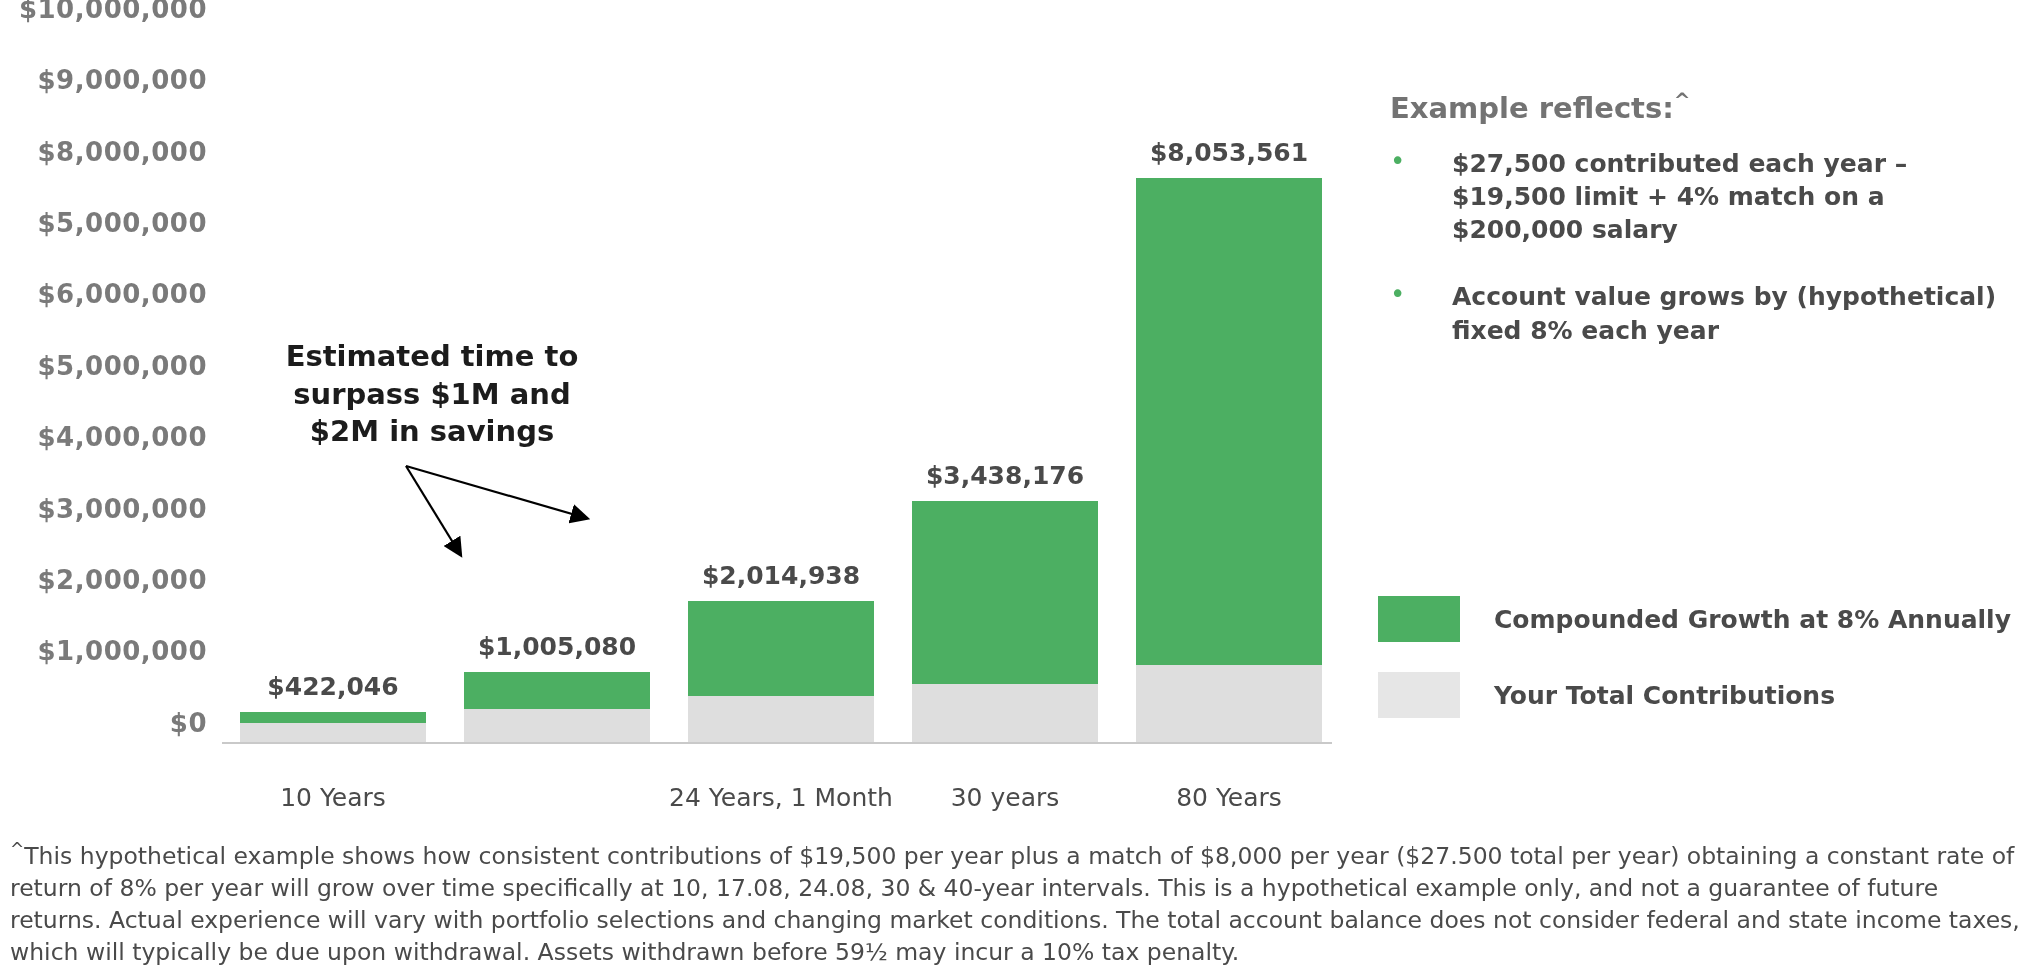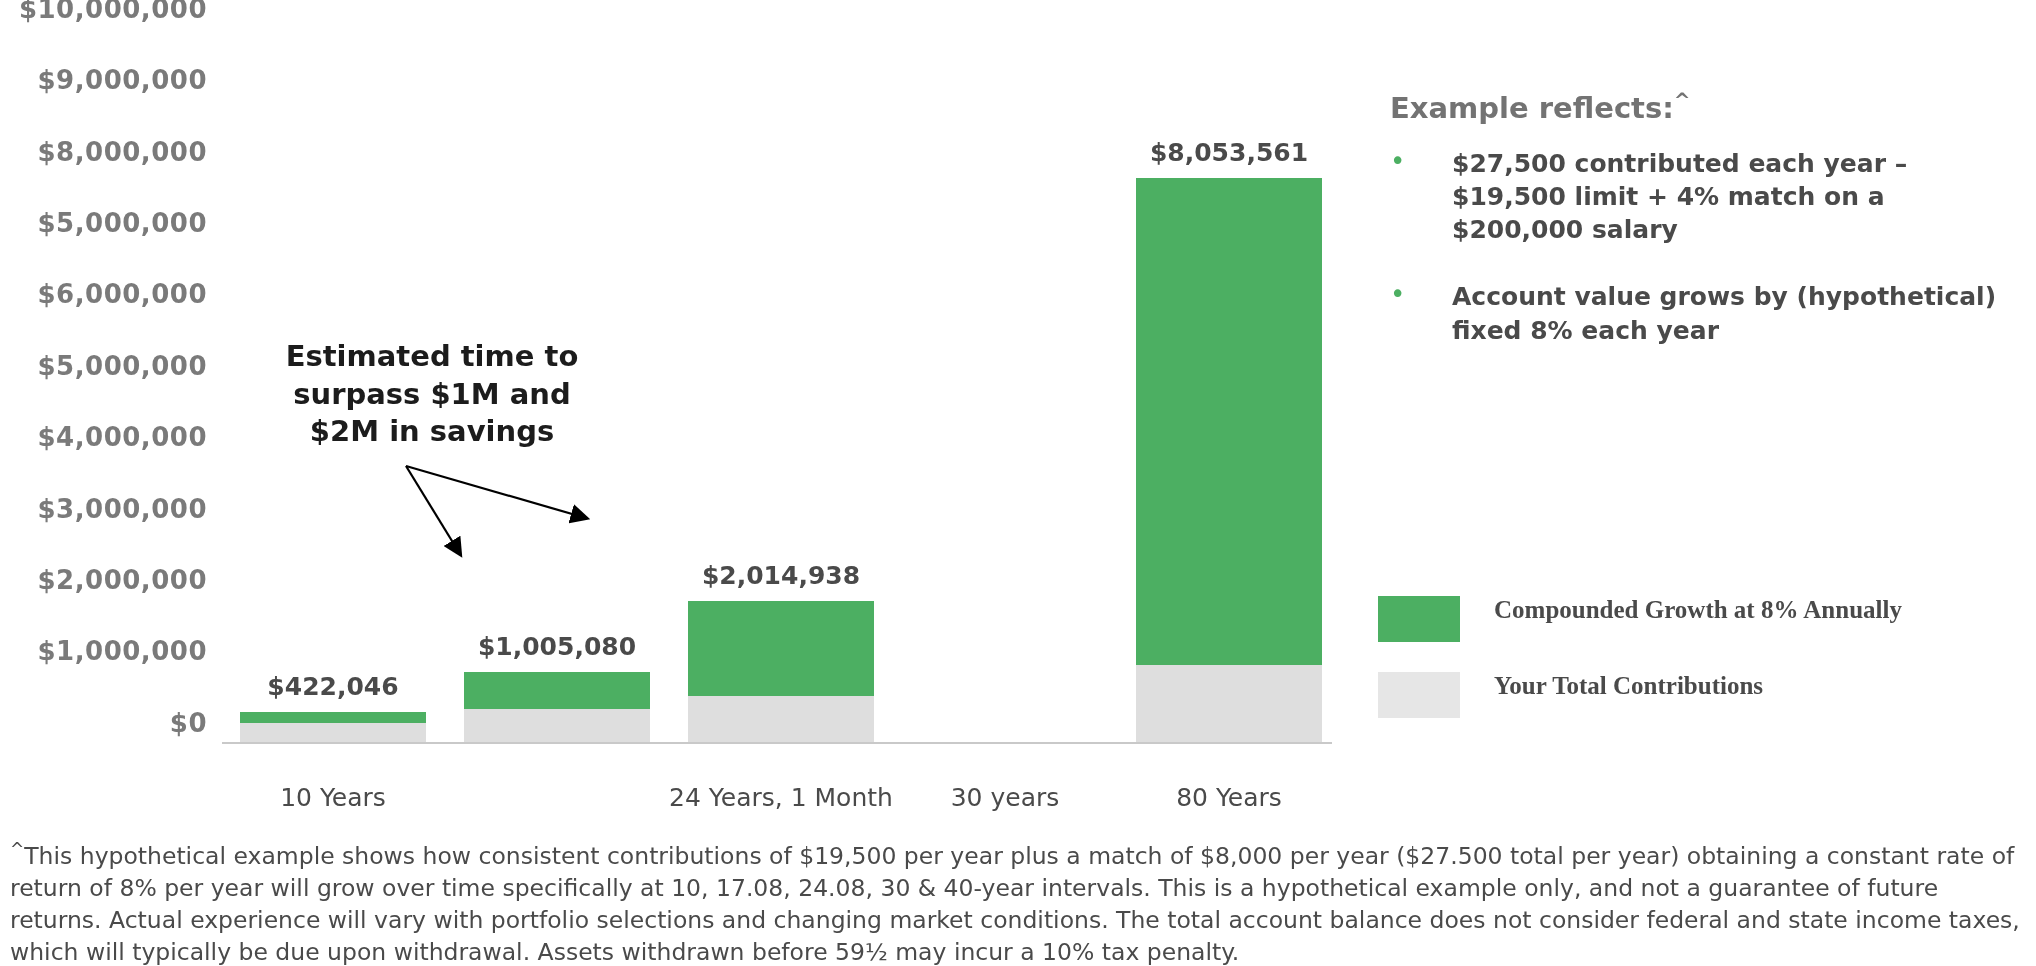--- a/index.html
+++ b/index.html
@@ -147,22 +147,22 @@
 
   
   #legend {
     position: absolute;
     left: 1378px;
     top: 596px;
     width: 640px;
   }
   .legend-row {
     display: flex;
+    align-items: center;
     margin-bottom: 30px;
-    font-family: Liberation Serif, serif;
   }
   .legend-swatch {
     width: 82px;
     height: 46px;
     flex: none;
     margin-right: 34px;
   }
   .sw-green { background: #4caf62; }
   .sw-grey { background: #e6e6e6; }
   .legend-label {
@@ -216,20 +216,25 @@
       <div class="bar-seg seg-growth" style="height: 37.4556px;"></div>
       <div class="bar-seg seg-contrib" style="height: 32.9px;"></div>
     </div>
 
     <div class="bar-group" style="left:466px">
       <div class="bar-total-label" style="top:-40px">$2,014,938</div>
       <div class="bar-seg seg-growth" style="height: 94.7057px;"></div>
       <div class="bar-seg seg-contrib" style="height: 46.34px;"></div>
     </div>
 
+    <div class="bar-group" style="left:690px">
+      <div class="bar-total-label" style="top:-40px">$3,438,176</div>
+      <div class="bar-seg seg-growth" style="height: 182.922px;"></div>
+      <div class="bar-seg seg-contrib" style="height: 57.75px;"></div>
+    </div>
 
     <div class="bar-group" style="left:914px">
       <div class="bar-total-label" style="top:-40px">$8,053,561</div>
       <div class="bar-seg seg-growth" style="height: 486.749px;"></div>
       <div class="bar-seg seg-contrib" style="height: 77px;"></div>
     </div>
 
     <div class="x-tick" style="left:-4px">10 Years</div>
     <div class="x-tick" style="left:444px">24 Years, 1 Month</div>
     <div class="x-tick" style="left:668px">30 years</div>

